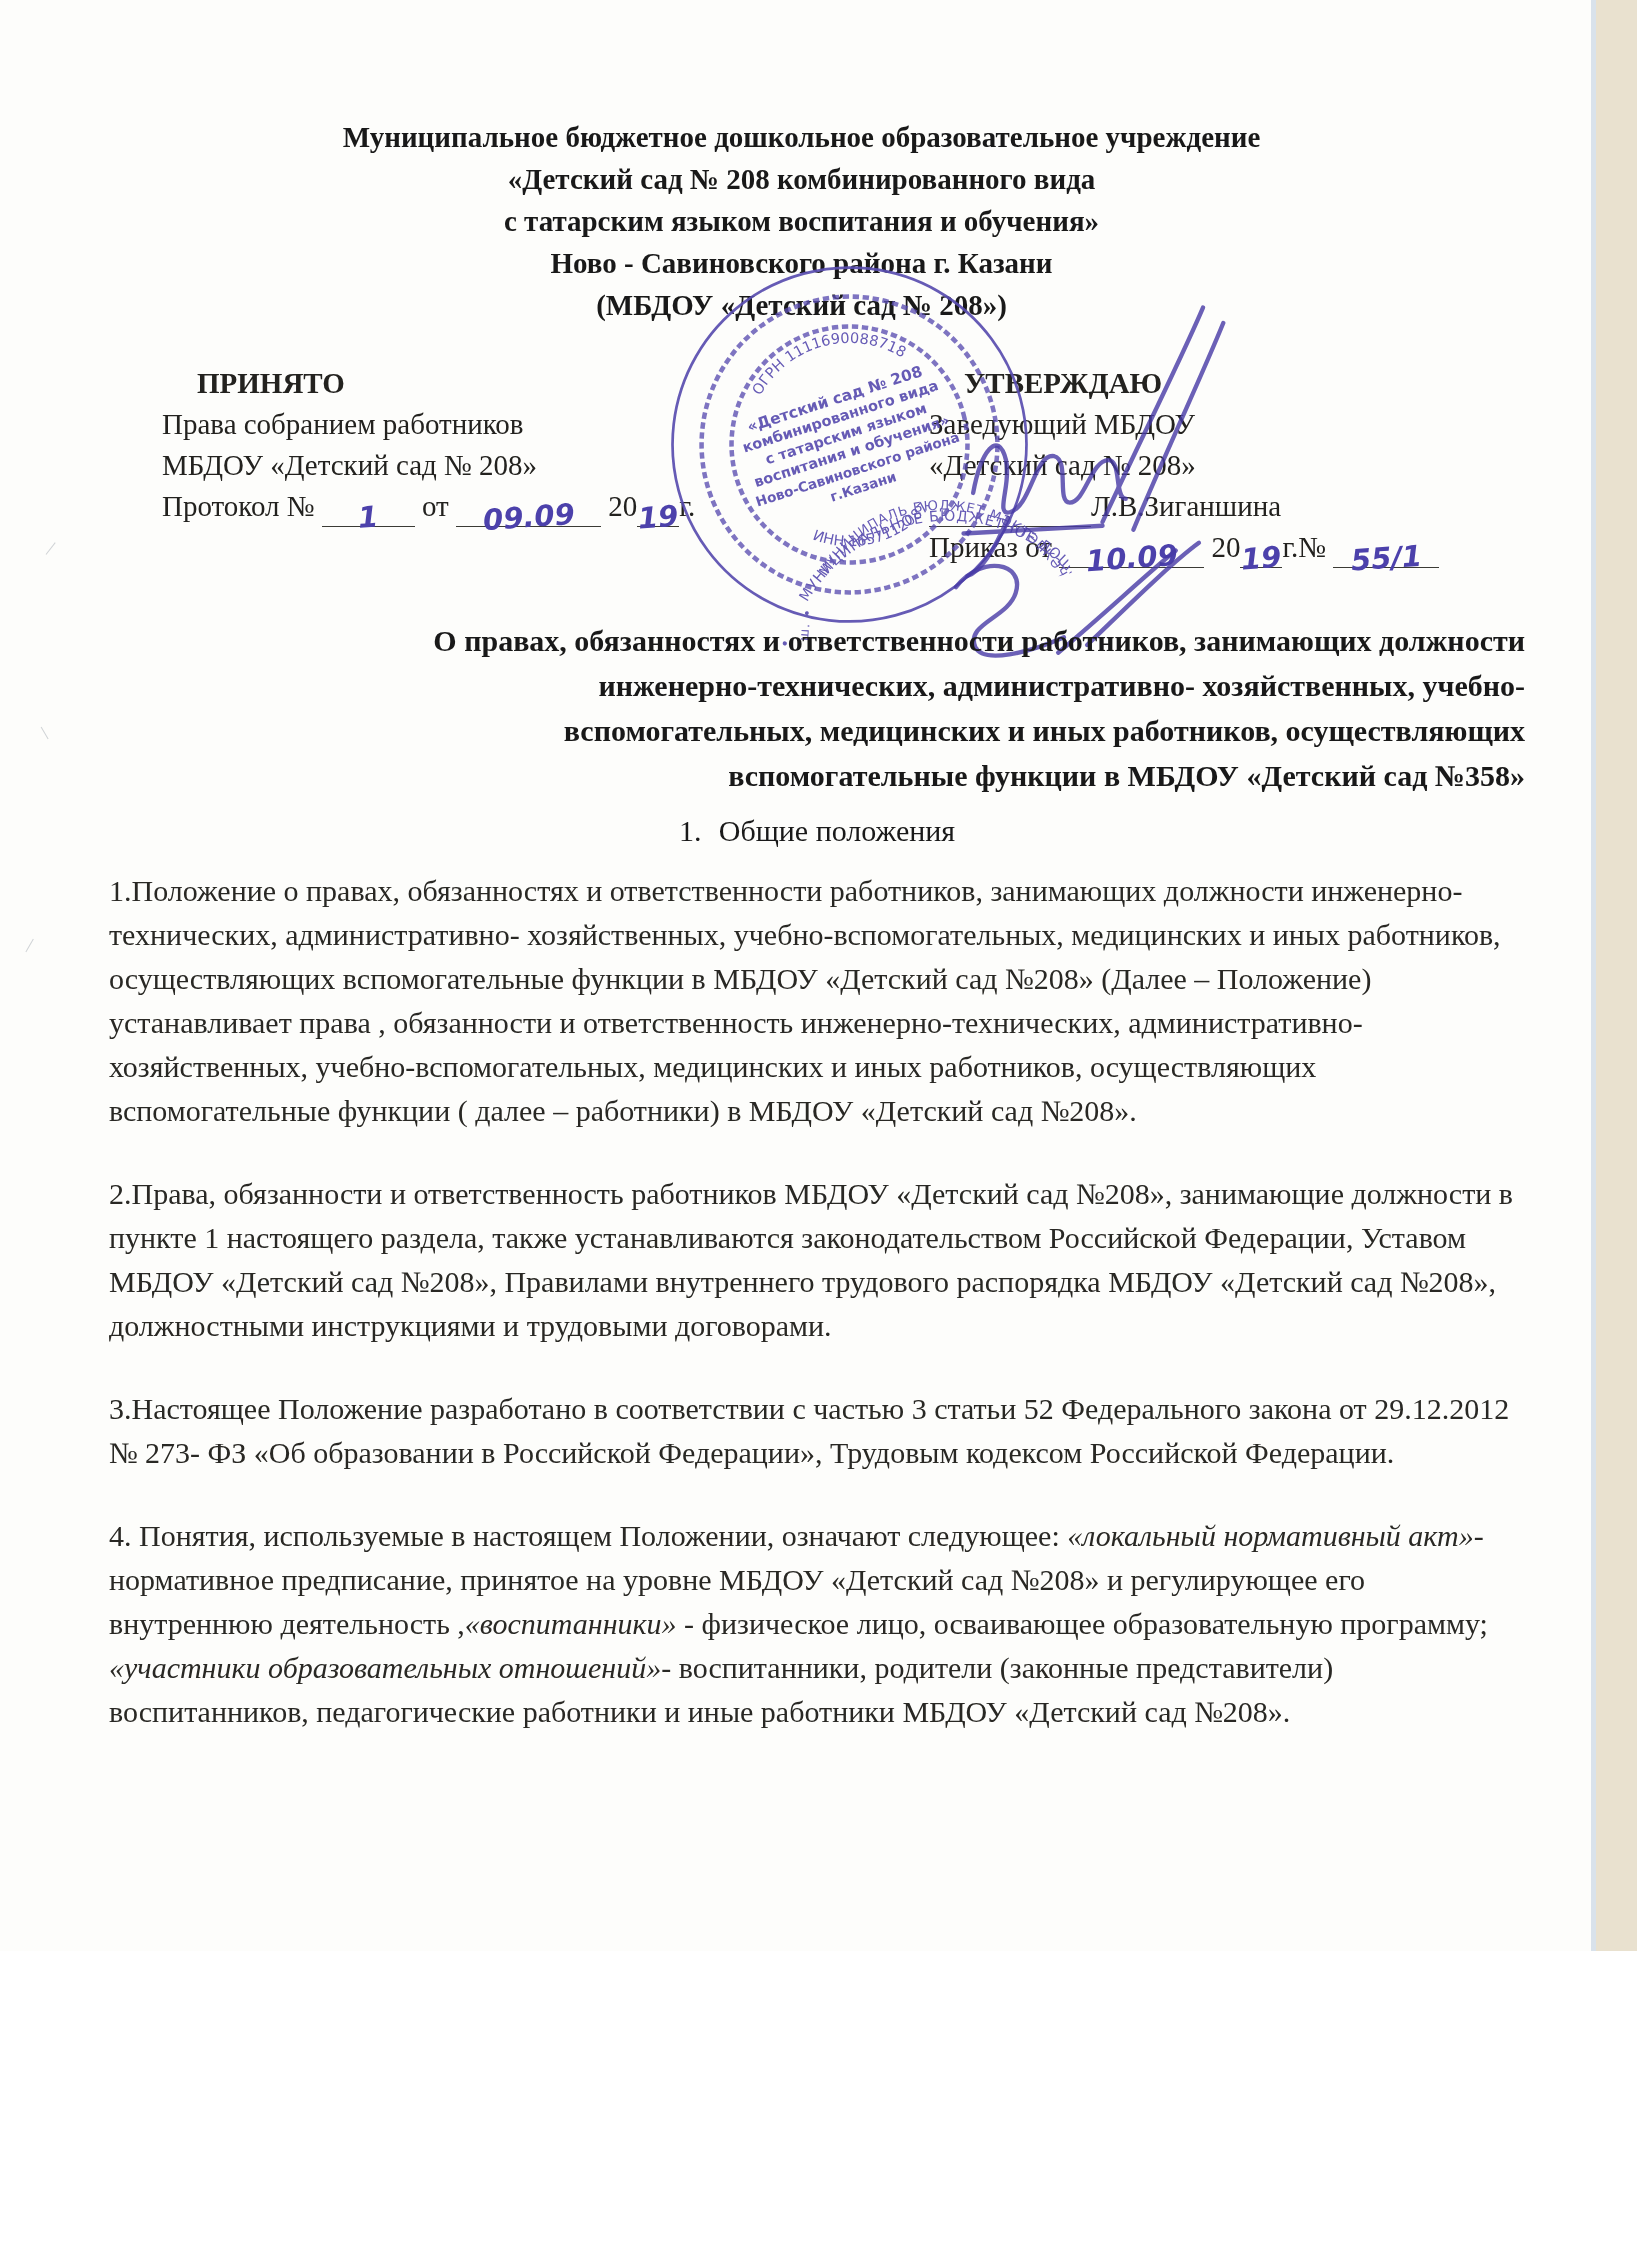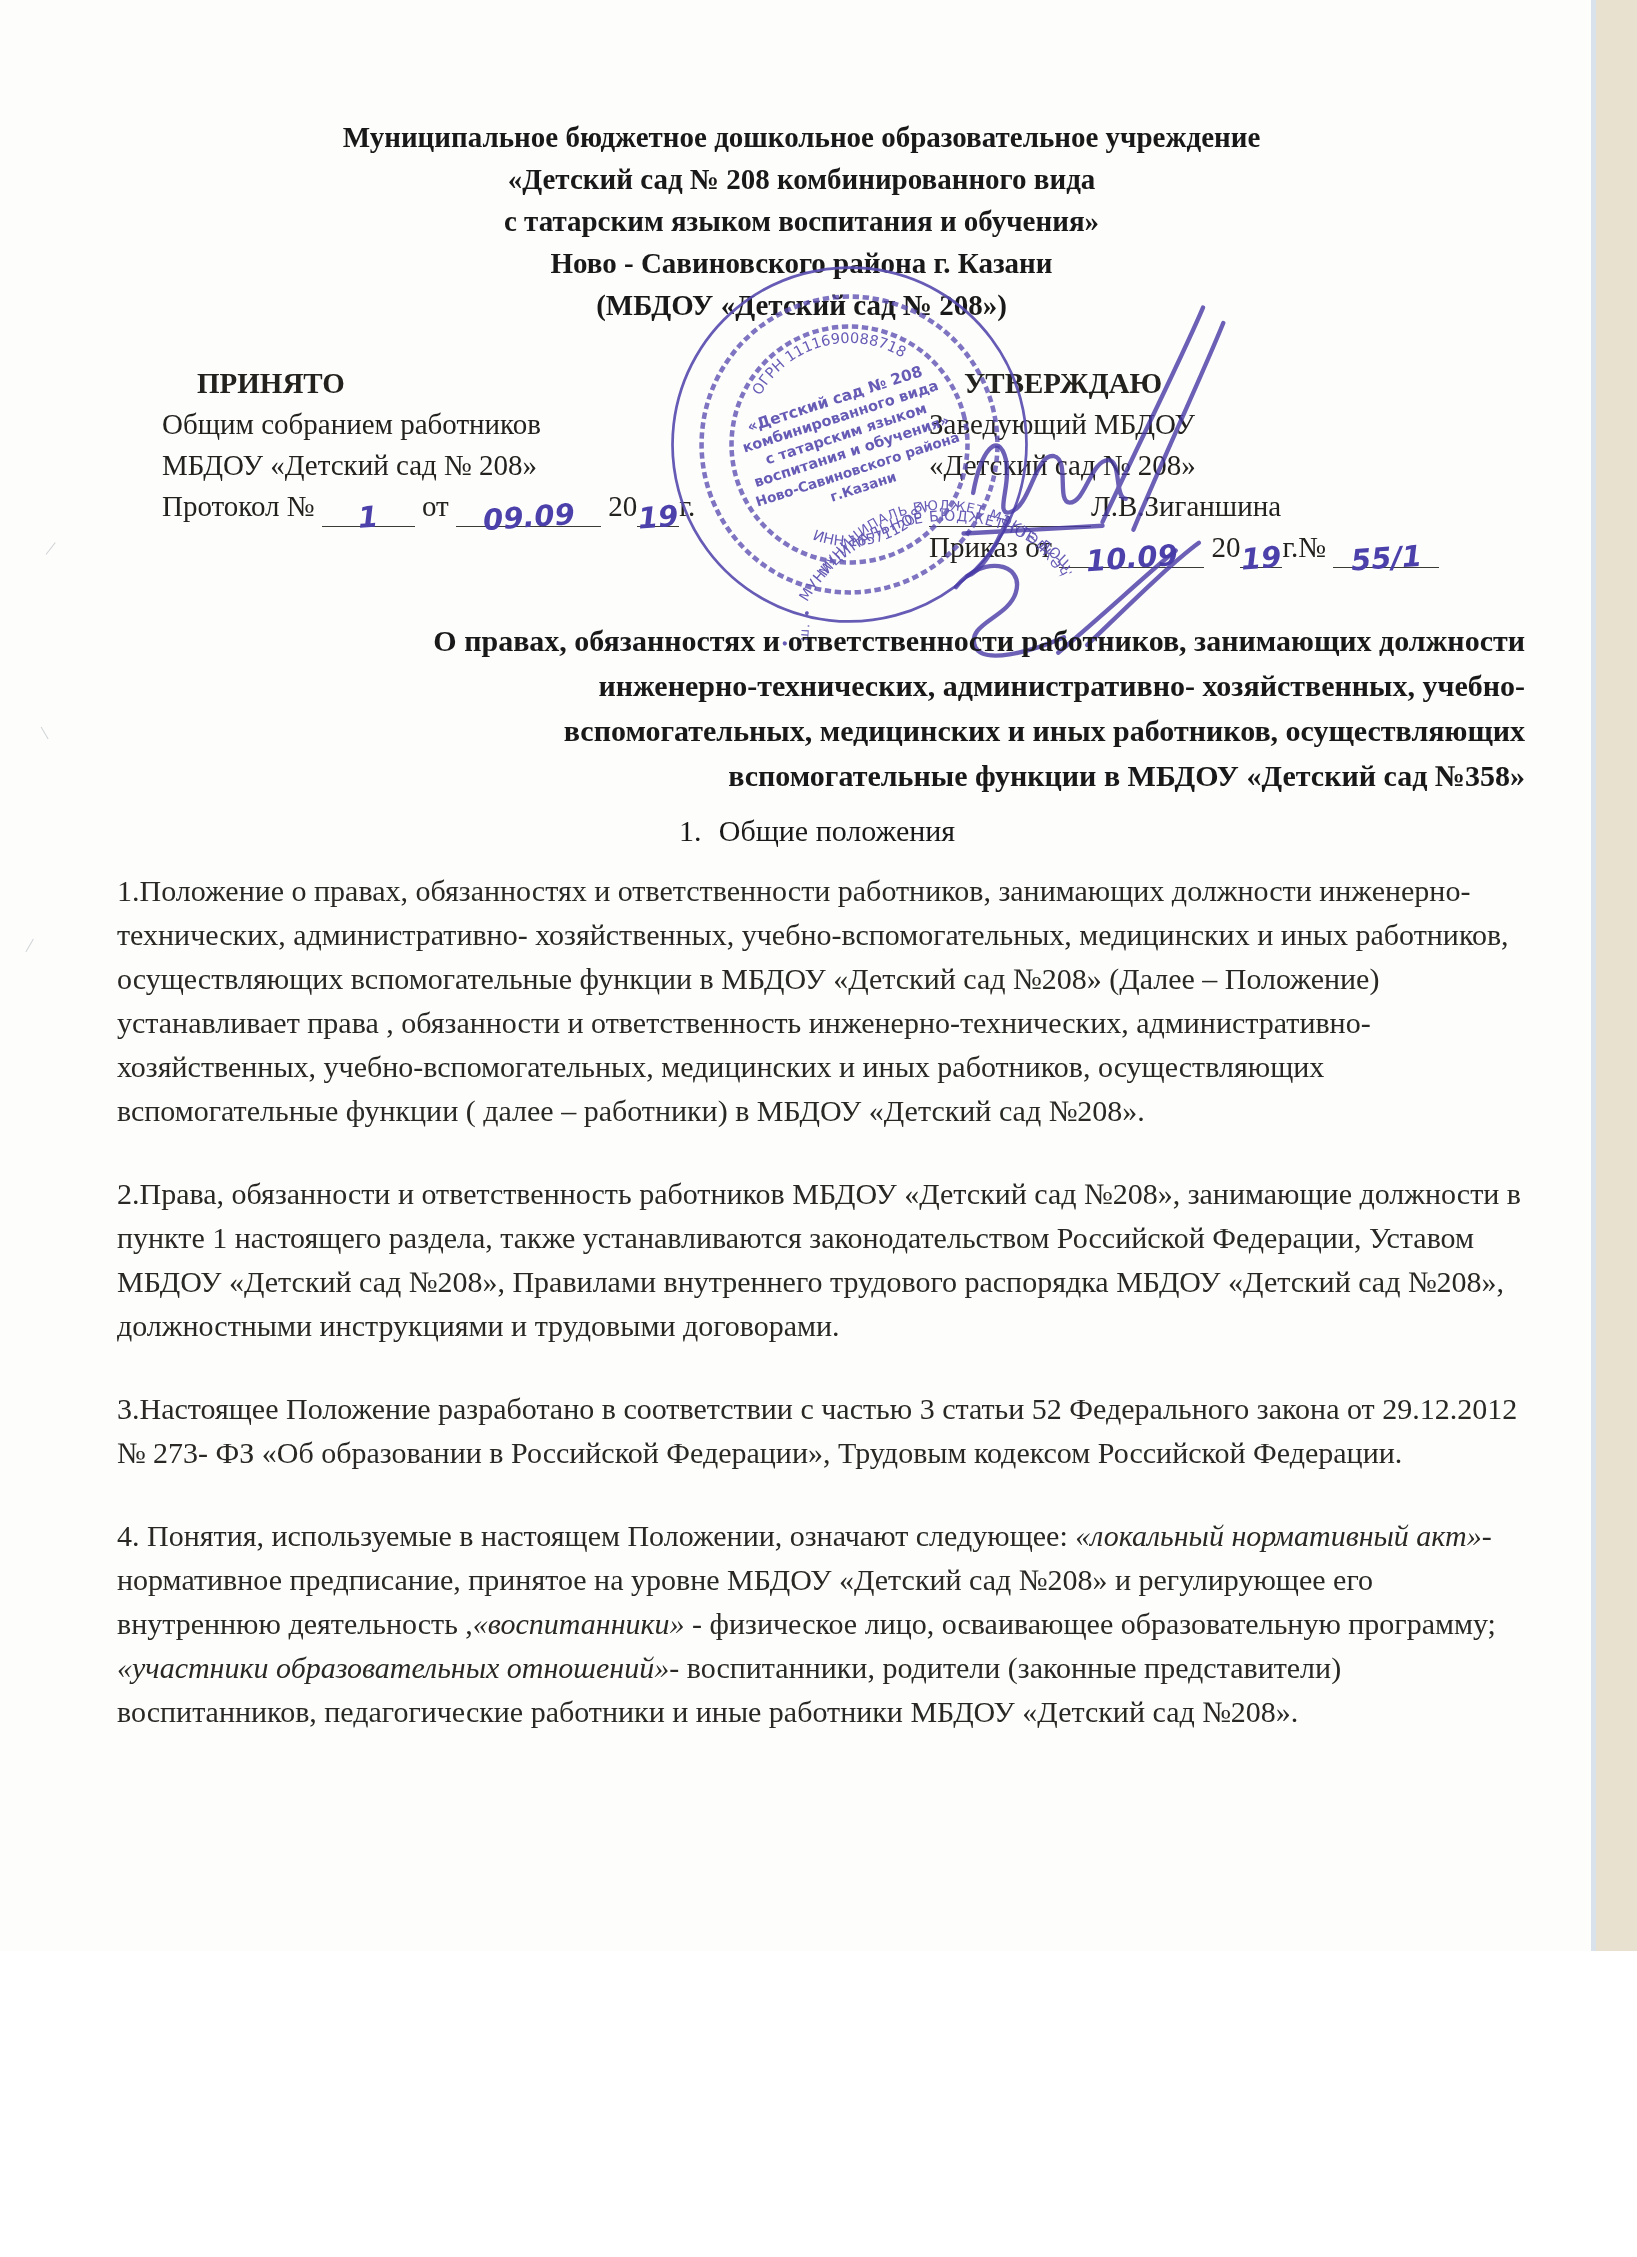--- a/index.html
+++ b/index.html
@@ -32,21 +32,21 @@
     color:#4c41ab;font-size:29px;line-height:1;display:inline-block;transform:rotate(-4deg);
   }
   .b-num{width:93px;} .b-date{width:145px;} .b-year{width:42px;} .b-sign{width:162px;} .b-order{width:106px;} .b-pos{width:145px;height:33px;}
 
   .position-line{position:absolute;left:58px;top:548px;width:1390px;text-align:center;font-weight:bold;font-size:33px;color:#191919;}
   .doc-title{position:absolute;left:109px;top:618px;width:1416px;text-align:right;font-weight:bold;font-size:30px;line-height:45px;color:#191919;}
   .section-head{position:absolute;left:109px;top:814px;width:1416px;text-align:center;font-weight:normal;font-size:30px;color:#191919;}
   .section-head .num{margin-right:17.4px;}
 
   .body-text{position:absolute;left:109px;top:869px;width:1421px;font-size:30px;line-height:44px;color:#292824;}
-  .body-text p{margin:0 0 39px 8px;}
+  .body-text p{margin:0 0 39px 0;}
   .body-text .it{font-style:italic;}
 
   .page-num{position:absolute;left:1450px;top:2024px;font-size:26px;color:#3c3c49;}
 
   
   .stamp{position:absolute;left:668px;top:263px;width:363px;height:363px;transform:rotate(-15deg);opacity:.92;}
   
   .sig1{position:absolute;left:950px;top:290px;width:309px;height:290px;}
   .sig2{position:absolute;left:898px;top:537px;width:328px;height:135px;}
 </style>
@@ -64,21 +64,21 @@
   <div class="center-head head-block">
     <div>Муниципальное бюджетное  дошкольное образовательное учреждение</div>
     <div>«Детский сад № 208 комбинированного вида</div>
     <div>с татарским языком воспитания и обучения»</div>
     <div>Ново - Савиновского района г. Казани</div>
     <div>(МБДОУ «Детский сад № 208»)</div>
   </div>
 
   <div class="col accepted">
     <div class="hdr">ПРИНЯТО</div>
-    <div>Общим собранием работников</div>
+    <div>Права собранием работников</div>
     <div>МБДОУ «Детский сад № 208»</div>
     <div>
       <span>Протокол №</span>
       <span class="blank b-num"><span class="hand">1</span></span>
       <span>от</span>
       <span class="blank b-date"><span class="hand">09.09</span></span>
       <span>20</span><span class="blank b-year"><span class="hand">19</span></span><span>г.</span>
     </div>
   </div>
 

